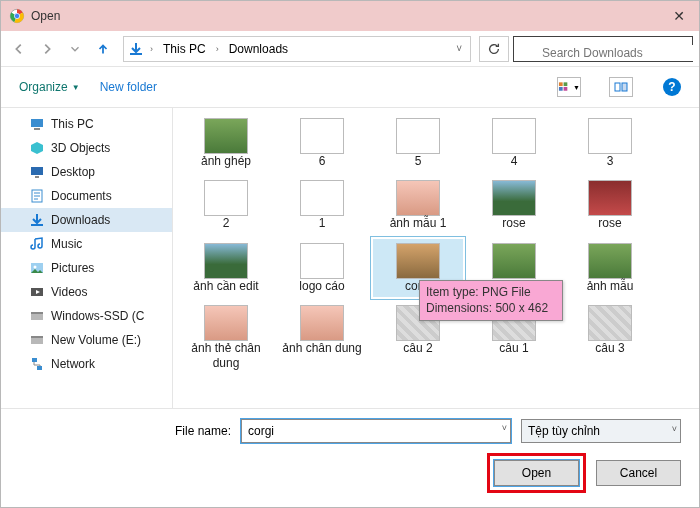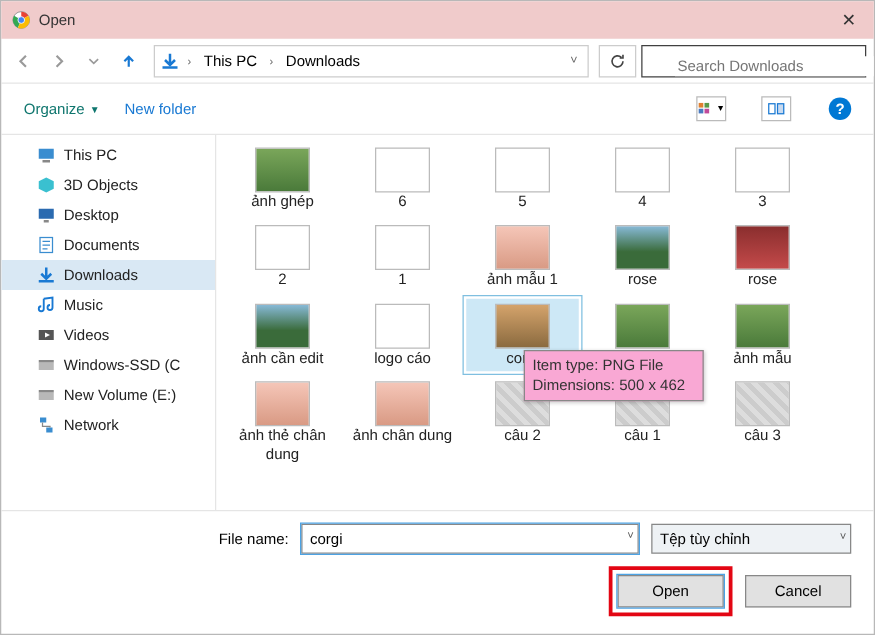--- a/index.html
+++ b/index.html
@@ -203,20 +203,30 @@
           <span class="ico">
             <svg viewBox="0 0 16 16">
               <path d="M6 3v8a2 2 0 1 1-2-2M6 3l7-1v8a2 2 0 1 1-2-2" fill="none" stroke="#1979d3" stroke-width="1.5"></path>
             </svg>
           </span>
           <span>Music</span>
         </div>
         <div class="item">
           <span class="ico">
             <svg viewBox="0 0 16 16">
+              <rect x="2" y="3" width="12" height="10" fill="#9ed0f0"></rect>
+              <circle cx="6" cy="7" r="1.5" fill="#fff"></circle>
+              <path d="M2 13l4-4 3 3 2-2 3 3" fill="#3a8a4a"></path>
+            </svg>
+          </span>
+          <span>Pictures</span>
+        </div>
+        <div class="item">
+          <span class="ico">
+            <svg viewBox="0 0 16 16">
               <rect x="2" y="4" width="12" height="8" fill="#555"></rect>
               <path d="M7 6l4 2-4 2z" fill="#fff"></path>
             </svg>
           </span>
           <span>Videos</span>
         </div>
         <div class="item">
           <span class="ico">
             <svg viewBox="0 0 16 16">
               <rect x="2" y="6" width="12" height="6" fill="#b8b8b8"></rect>

